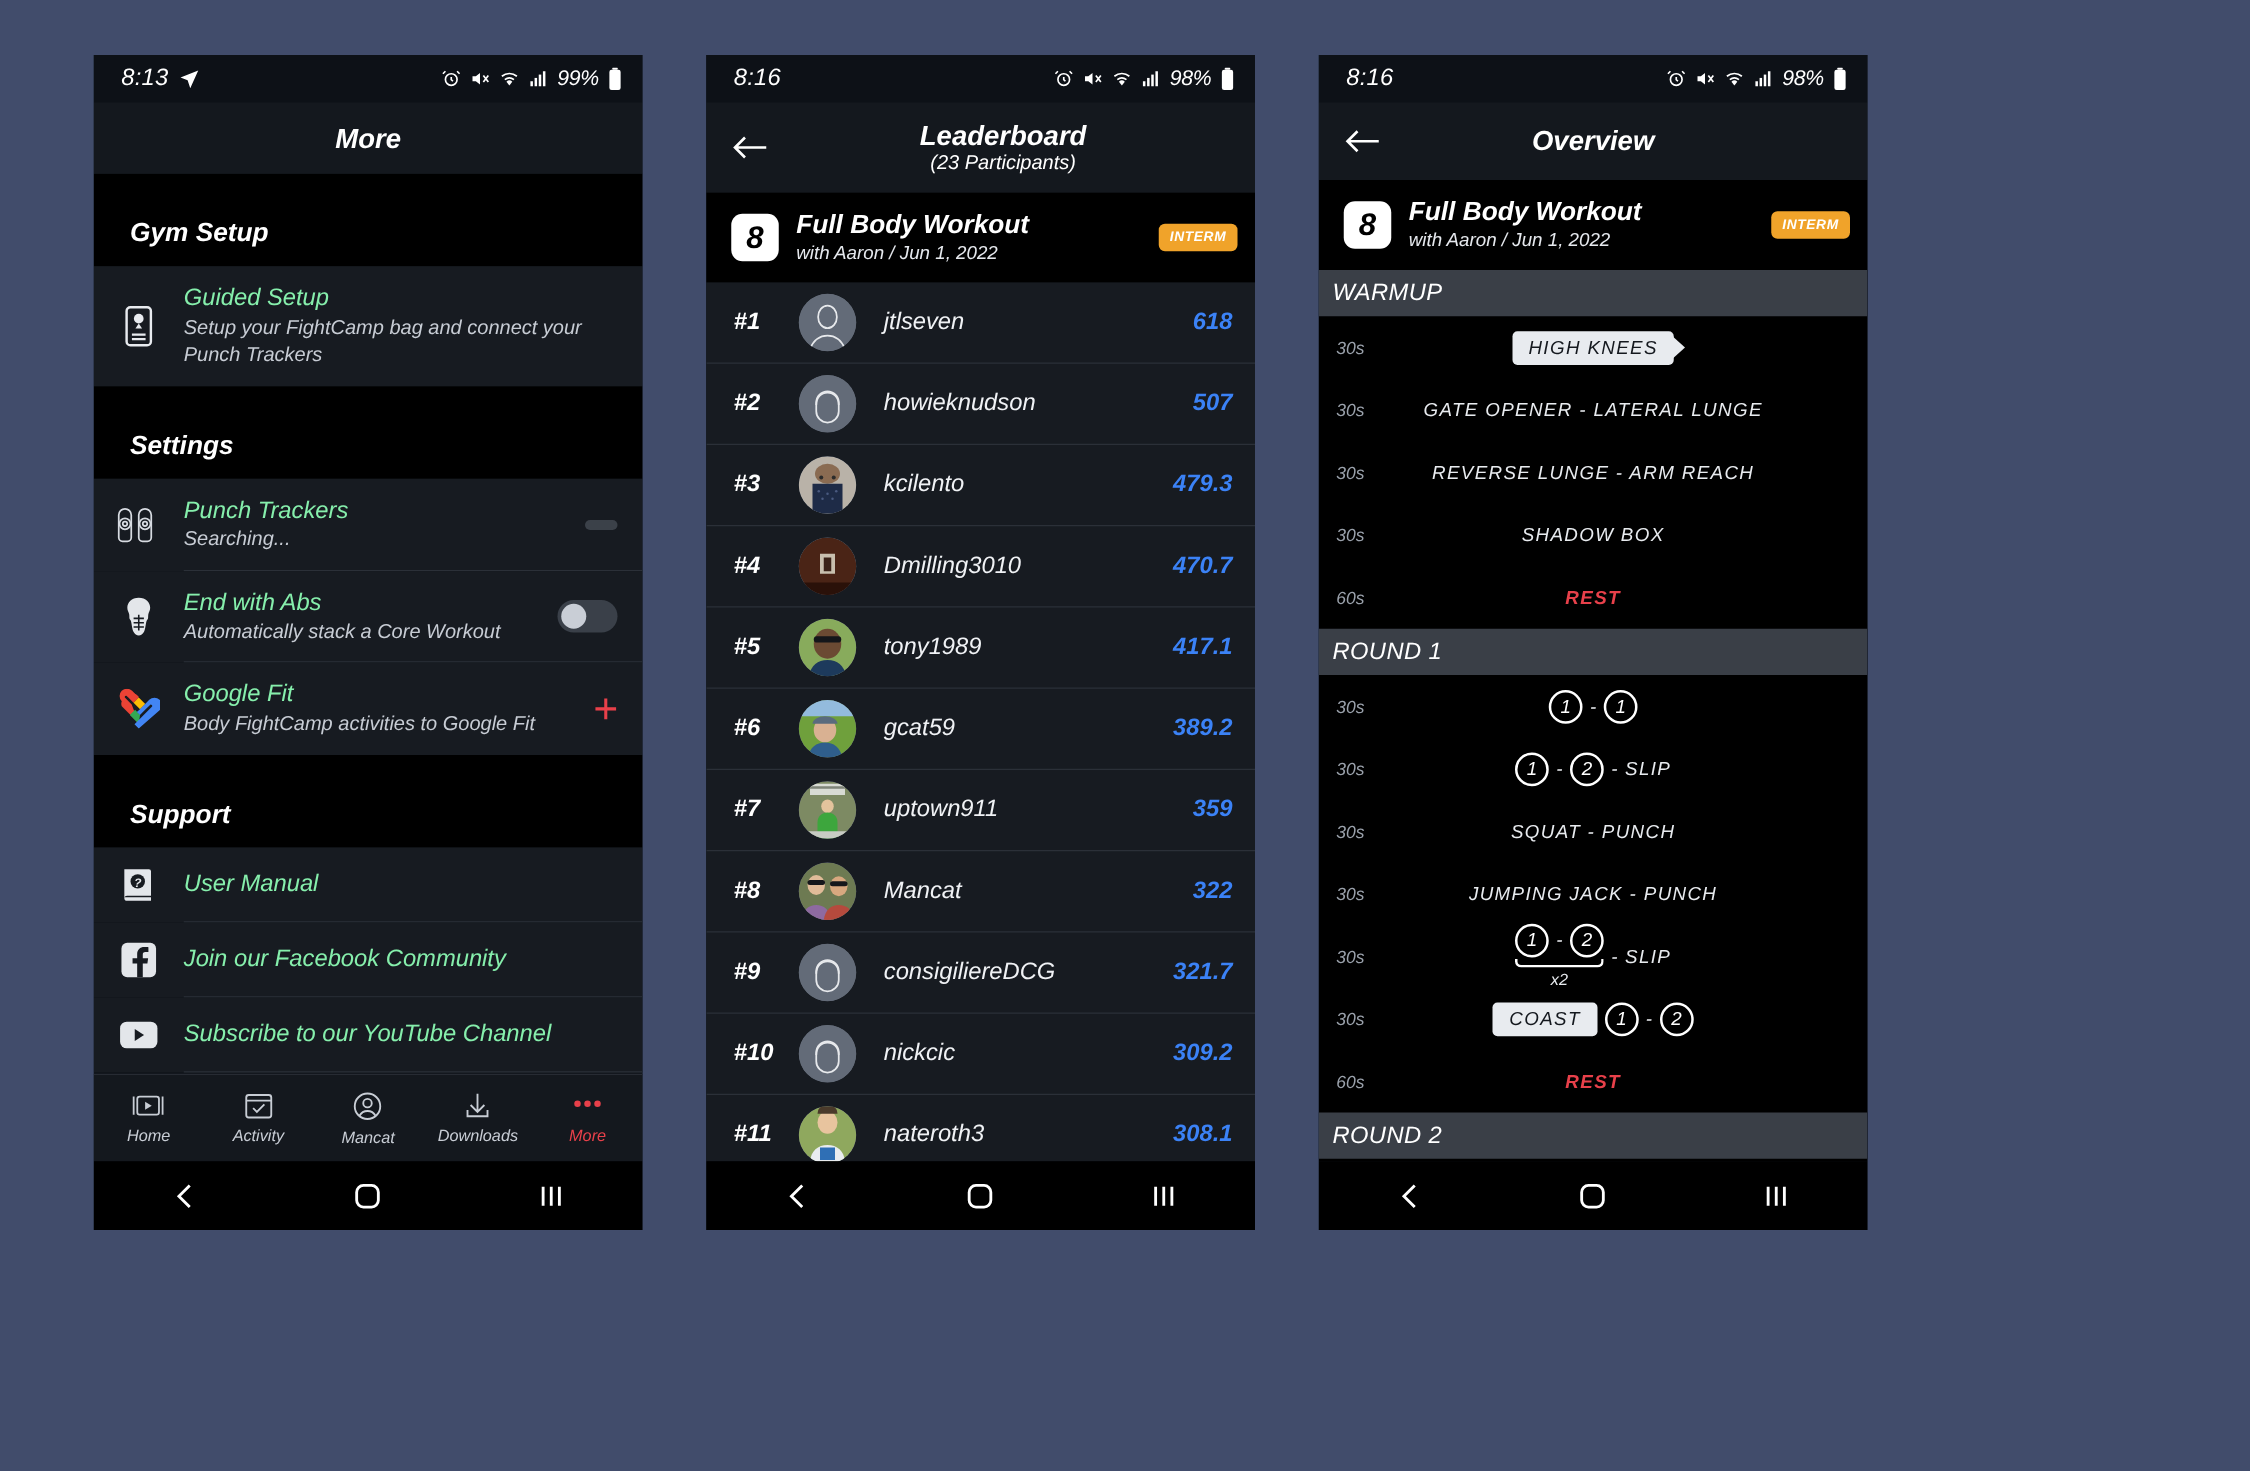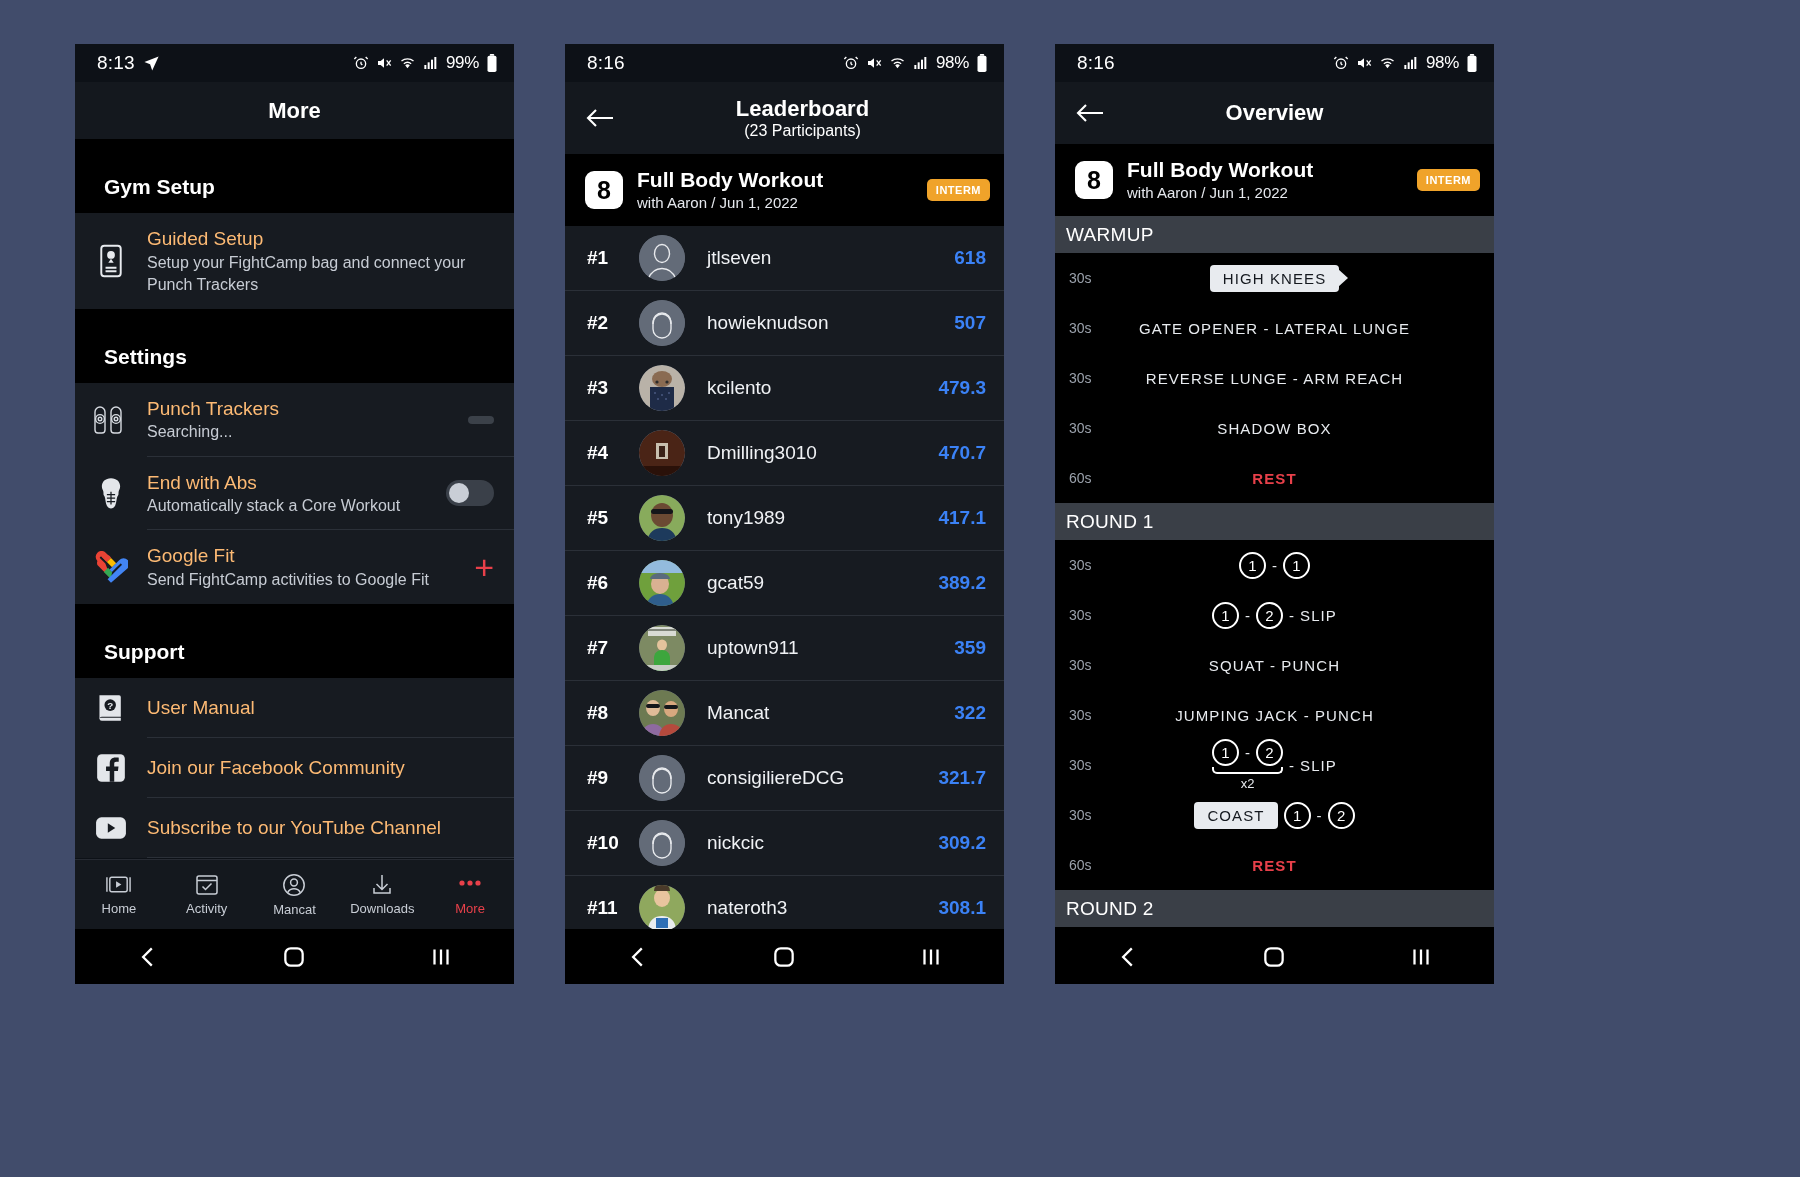--- a/index.html
+++ b/index.html
@@ -14,20 +14,21 @@
   
   .phone {
     position: absolute;
     top: 44px;
     width: 439px;
     height: 940px;
     background: #0d1117;
     overflow: hidden;
     display: flex;
     flex-direction: column;
+    font-style: italic;
   }
   #phone-1 { left: 75px; }
   #phone-2 { left: 565px; }
   #phone-3 { left: 1055px; }
 
   
   .statusbar {
     height: 38px;
     background: #0d1117;
     display: flex;
@@ -92,21 +93,21 @@
     min-height: 60px;
   }
   .row .ico {
     width: 72px;
     flex-shrink: 0;
     display: flex;
     align-items: center;
     justify-content: center;
   }
   .row .txt { flex: 1; padding: 13px 0; }
-  .row .t1 { color: #fdba74; font-size: 19px; line-height: 1.35; }
+  .row .t1 { color: #86efac; font-size: 19px; line-height: 1.35; }
   .row .t2 { color: #c7ccd4; font-size: 16px; line-height: 1.38; }
   .row .divider {
     position: absolute;
     left: 72px; right: 0; bottom: 0;
     height: 1px; background: #2b3038;
   }
   .toggle {
     width: 48px; height: 26px;
     border-radius: 13px;
     background: #3a4049;
@@ -406,21 +407,21 @@
         <svg width="34" height="32" viewBox="0 0 32 30">
           <path d="M8 4.5A5.5 5.5 0 0116 6l-4 4-4-4c-.6.6-.6-1-0-1.5z" fill="#ea4335"></path>
           <path d="M3.2 9.3a5.5 5.5 0 010-7.8 5.5 5.5 0 017.8 0l5 5-3.9 3.9-5-5a1 1 0 00-1.4 1.4l5 5L16 26 3.2 13.2a5.5 5.5 0 010-3.9z" fill="#ea4335"></path>
           <path d="M12.1 10.4L16 6.5l4.9 4.9-3.9 3.9-4.9-4.9z" fill="#fbbc04"></path>
           <path d="M16 26.4L9.3 19.7l3.9-3.9L17 19.6l-1 6.8z" fill="#34a853"></path>
           <path d="M16.9 15.3l3.9-3.9 3.1-3.1a5.5 5.5 0 117.8 7.8L16 29.8l-3.2-3.2 12.9-12.9a1 1 0 10-1.4-1.4l-3.5 3.5-3.9 3.9-2.3-2.3 2.3-2.1z" fill="#4285f4"></path>
         </svg>
       </span>
       <span class="txt">
         <div class="t1">Google Fit</div>
-        <div class="t2">Send FightCamp activities to Google Fit</div>
+        <div class="t2">Body FightCamp activities to Google Fit</div>
       </span>
       <span class="plus">+</span>
     </div>
 
     <div class="section-head sh-tall">
       <span>Support</span>
     </div>
 
     <div class="row">
       <span class="ico">

